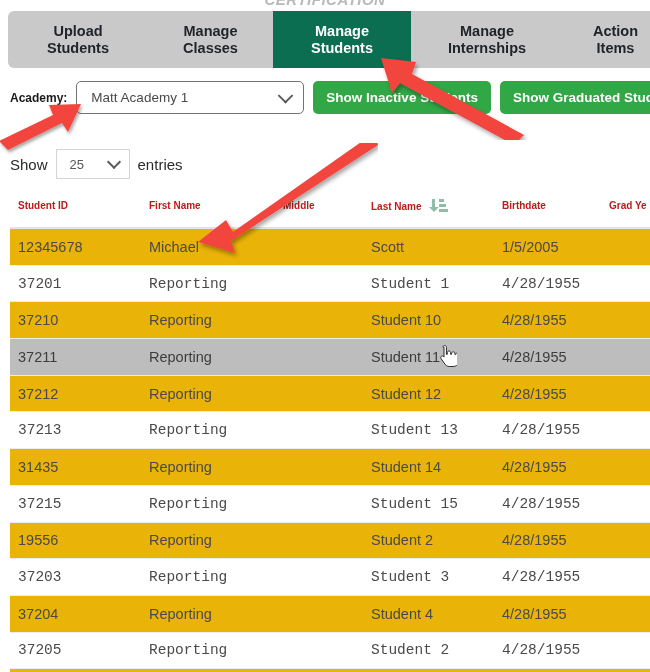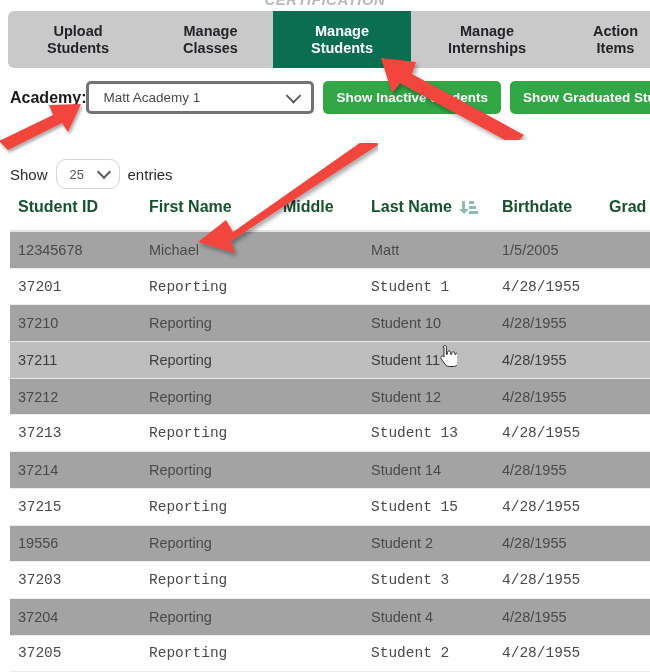--- a/index.html
+++ b/index.html
@@ -49,27 +49,28 @@
     background:#0b6e50;
     color:#ffffff;
   }
 
   
   .academy-row{
     position:absolute;left:10px;top:81px;
     display:flex;align-items:center;
   }
   .academy-label{
-    font-size:16px;font-weight:700;color:#1b1b1b;
+    font-size:12px;font-weight:700;color:#1b1b1b;
+    margin-right:9px;
   }
   .academy-select{
     position:relative;
     width:228px;height:33px;
     background:#ffffff;
-    border:3px solid #737373;
+    border:1px solid #737373;
     border-radius:5px;
     display:flex;align-items:center;
     box-sizing:border-box;
     cursor:pointer;
   }
   .academy-select .val{
     font-size:13.5px;color:#4a4a4a;margin-left:14px;
   }
   .caret{
     position:absolute;right:12px;top:50%;
@@ -88,61 +89,61 @@
     padding:0 13px;
     margin-left:9px;
     white-space:nowrap;
     cursor:pointer;
     box-sizing:border-box;
     display:flex;align-items:center;
   }
 
   
   .show-entries{
-    position:absolute;left:10px;top:159px;
+    position:absolute;left:10px;top:132px;
     display:flex;align-items:center;
     font-size:15px;color:#2b2b2b;
   }
   .entries-select{
     position:relative;
-    width:64px;height:30px;
-    border:1px solid #d4d4d4;border-radius:10px;
+    width:74px;height:30px;
+    border:1px solid #d4d4d4;border-radius:0;
     background:#ffffff;
-    margin:0 8px;
+    margin:17px 8px;
     display:flex;align-items:center;
     box-sizing:border-box;
     cursor:pointer;
   }
   .entries-select .val{font-size:13px;color:#575757;margin-left:13px;}
   .entries-select .caret{right:10px;width:8px;height:8px;border-width:2px;}
 
   
   table.grid{
     position:absolute;left:10px;top:194px;
     width:700px;
     border-collapse:collapse;
     table-layout:fixed;
   }
   table.grid th{
     text-align:left;
-    font-size:16px;font-weight:700;
-    color:#14532d;
+    font-size:10px;font-weight:700;
+    color:#b91c1c;
     padding:4px 0 14px 0;
     border-bottom:2px solid #e3e3e3;
     white-space:nowrap;
   }
   table.grid td{
     font-size:14.5px;
     color:#4a4a4a;
     padding:0;
     height:35.7px;
     white-space:nowrap;
     border-bottom:1px solid #ececec;
   }
-  table.grid tr.odd td{background:#a3a3a3;}
+  table.grid tr.odd td{background:#eab308;}
   table.grid tr.even td{background:#ffffff;font-family:Liberation Mono, monospace;}
   table.grid tr.hover td{background:#bdbdbd;color:#3d3d3d;}
   .c-id{width:131px;padding-left:8px !important;}
   .c-first{width:134px;}
   .c-mid{width:88px;}
   .c-last{width:131px;}
   .c-birth{width:107px;}
   .c-grad{width:109px;}
   th.c-id{padding-left:8px;}
   td.c-grad, th.c-grad{text-align:right;}
@@ -239,21 +240,21 @@
       </th>
       <th class="c-birth">Birthdate</th>
       <th class="c-grad">Grad Ye</th>
     </tr>
   </thead>
   <tbody id="tbody">
       <tr class="odd">
         <td class="c-id">12345678</td>
         <td class="c-first">Michael</td>
         <td class="c-mid"></td>
-        <td class="c-last">Matt</td>
+        <td class="c-last">Scott</td>
         <td class="c-birth">1/5/2005</td>
         <td class="c-grad">202</td>
       </tr>
       <tr class="even">
         <td class="c-id">37201</td>
         <td class="c-first">Reporting</td>
         <td class="c-mid"></td>
         <td class="c-last">Student 1</td>
         <td class="c-birth">4/28/1955</td>
         <td class="c-grad">201</td>
@@ -284,21 +285,21 @@
       </tr>
       <tr class="even">
         <td class="c-id">37213</td>
         <td class="c-first">Reporting</td>
         <td class="c-mid"></td>
         <td class="c-last">Student 13</td>
         <td class="c-birth">4/28/1955</td>
         <td class="c-grad">201</td>
       </tr>
       <tr class="odd">
-        <td class="c-id">37214</td>
+        <td class="c-id">31435</td>
         <td class="c-first">Reporting</td>
         <td class="c-mid"></td>
         <td class="c-last">Student 14</td>
         <td class="c-birth">4/28/1955</td>
         <td class="c-grad">201</td>
       </tr>
       <tr class="even">
         <td class="c-id">37215</td>
         <td class="c-first">Reporting</td>
         <td class="c-mid"></td>

